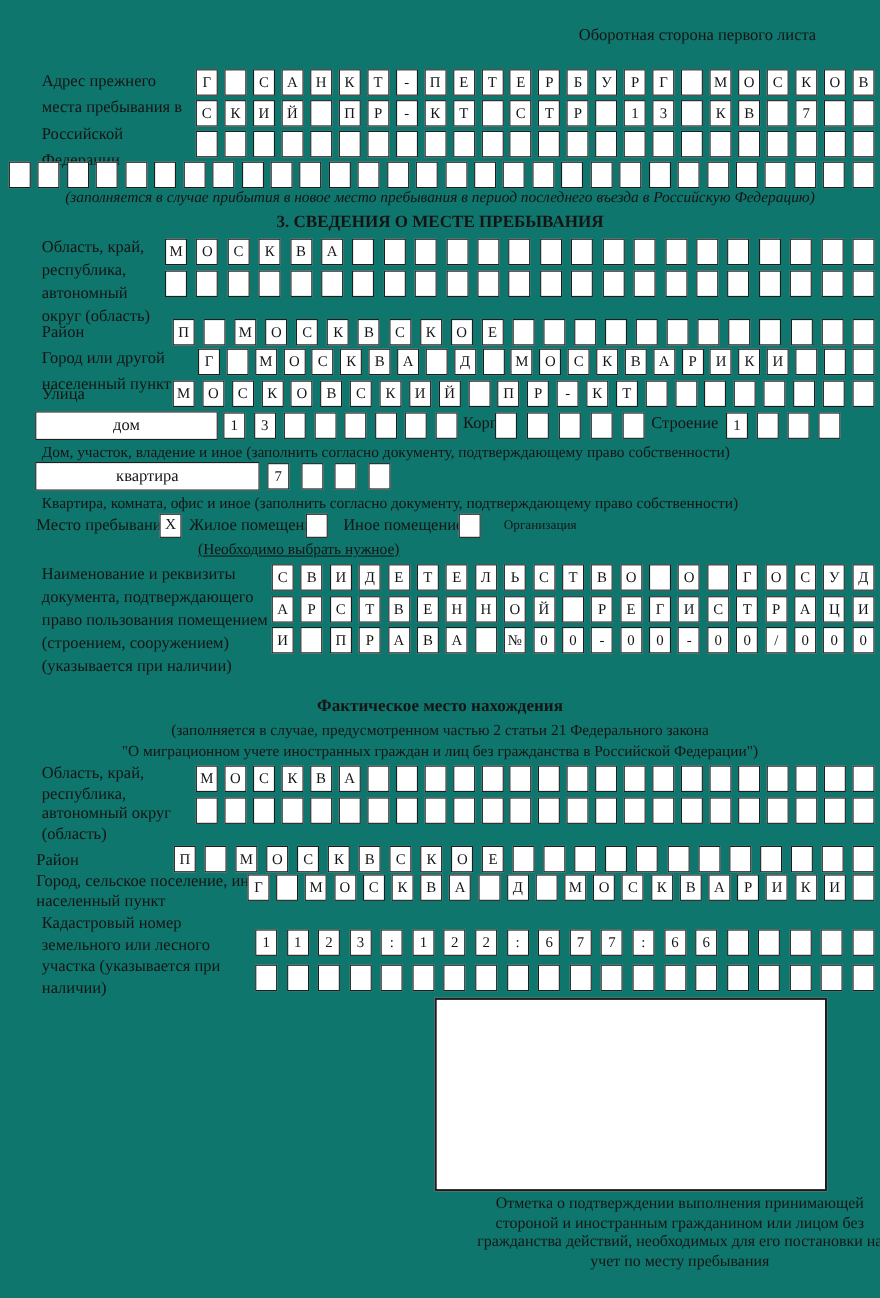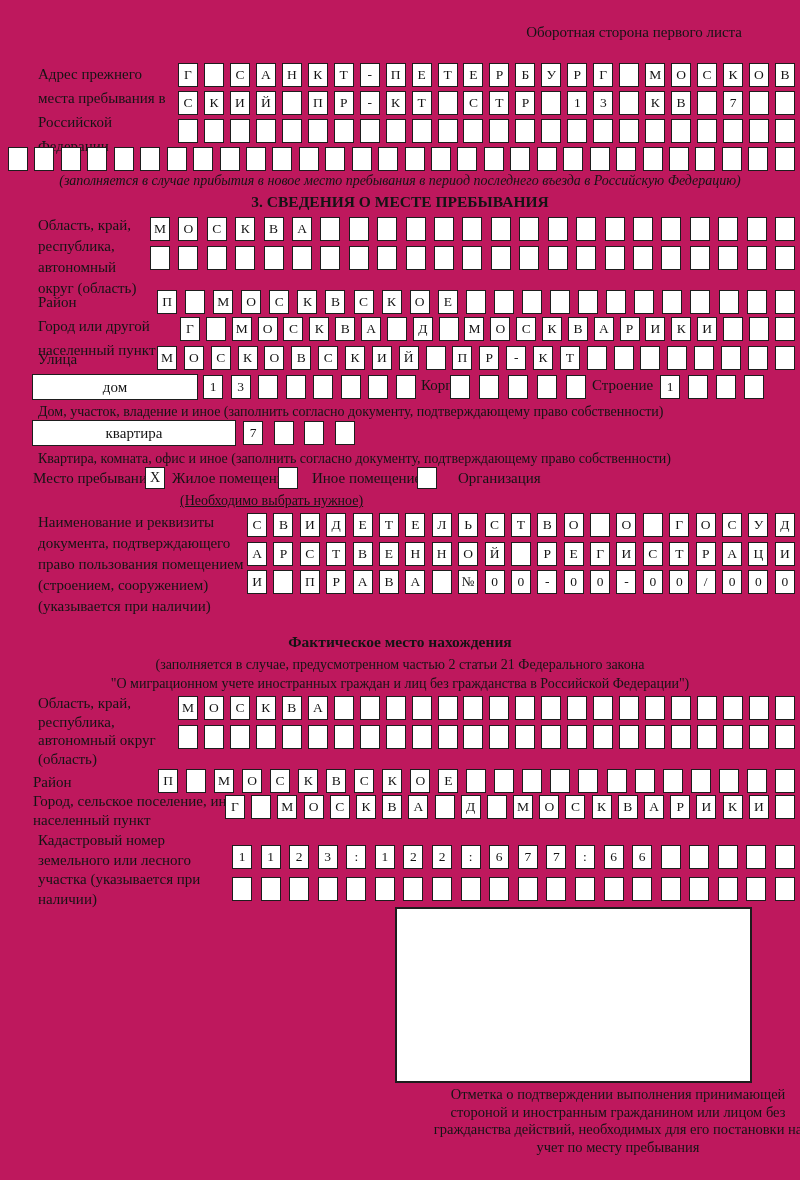--- a/index.html
+++ b/index.html
@@ -1,17 +1,17 @@
 <!DOCTYPE html>
 <html><head>
 <meta charset="utf-8">
 <style>
   html,body { margin:0; padding:0; background:#ffffff; }
   .page {
-    position:relative; width:800px; height:1180px; background:#be185d;
+    position:relative; width:800px; height:1180px; background:#0f766e;
     font-family:"Liberation Serif", serif; color:#141414; overflow:hidden;
   }
   .abs { position:absolute; }
   .lab { font-size:15px; line-height:24px; }
   .lab-tight { font-size:15px; line-height:21px; }
   .lab-tighter { font-size:15px; line-height:18.5px; }
   .cap { font-size:14px; line-height:17px; }
   .center { text-align:center; }
   .bold { font-weight:bold; }
   .grid { position:absolute; display:flex; justify-content:space-between; }
@@ -324,21 +324,21 @@
       <span class="cell"></span>
     </div>
   <div class="abs cap" style="left:38px; top:450px; width:720px;">Квартира, комната, офис и иное (заполнить согласно документу, подтверждающему право собственности)</div>
 
   <div class="abs" style="left:33px; top:470px; font-size:15px;">Место пребывания:</div>
   <span class="chk" style="left:145px; top:467px;">X</span>
   <div class="abs" style="left:172px; top:470px; font-size:15px;">Жилое помещение</div>
   <span class="chk" style="left:278px; top:467px;"></span>
   <div class="abs" style="left:312px; top:470px; font-size:15px;">Иное помещение</div>
   <span class="chk" style="left:417px; top:467px;"></span>
-  <div class="abs" style="left:458px; top:470px; font-size:15px;">Организация</div>
+  <div class="abs" style="left:458px; top:470px; font-size:12px;">Организация</div>
   <div class="abs cap" style="left:180px; top:492px;text-decoration:underline;">(Необходимо выбрать нужное)</div>
 
   <div class="abs lab-tight" style="left:38px; top:512px; width:212px;">Наименование и реквизиты документа, подтверждающего право пользования помещением (строением, сооружением) (указывается при наличии)</div>
   <div class="grid" style="left:247px; top:513px; width:548px;">
       <span class="cell">С</span>
       <span class="cell">В</span>
       <span class="cell">И</span>
       <span class="cell">Д</span>
       <span class="cell">Е</span>
       <span class="cell">Т</span>

